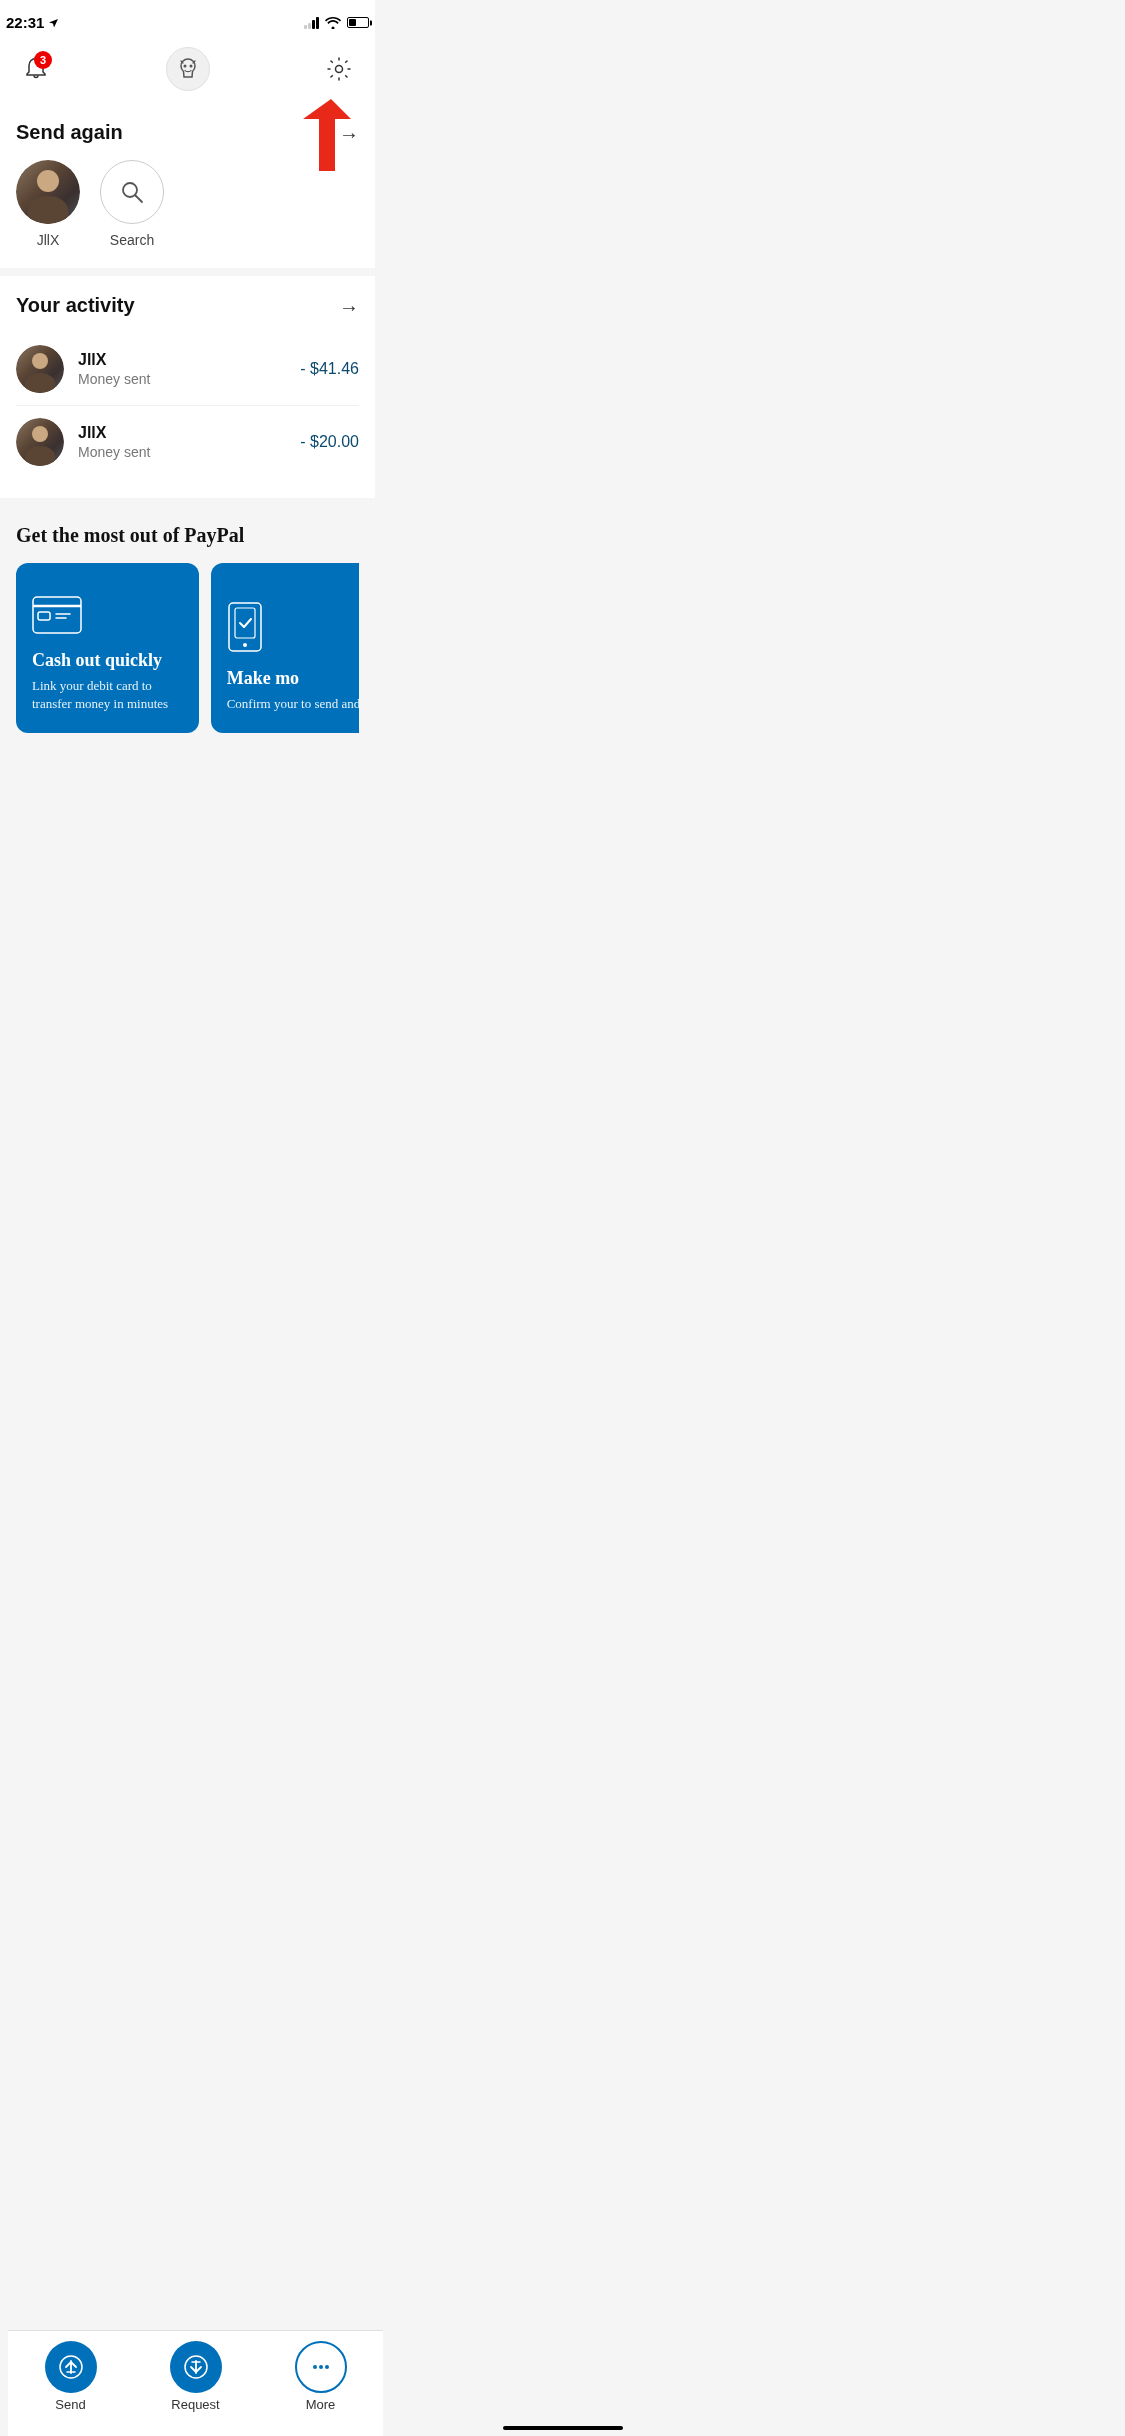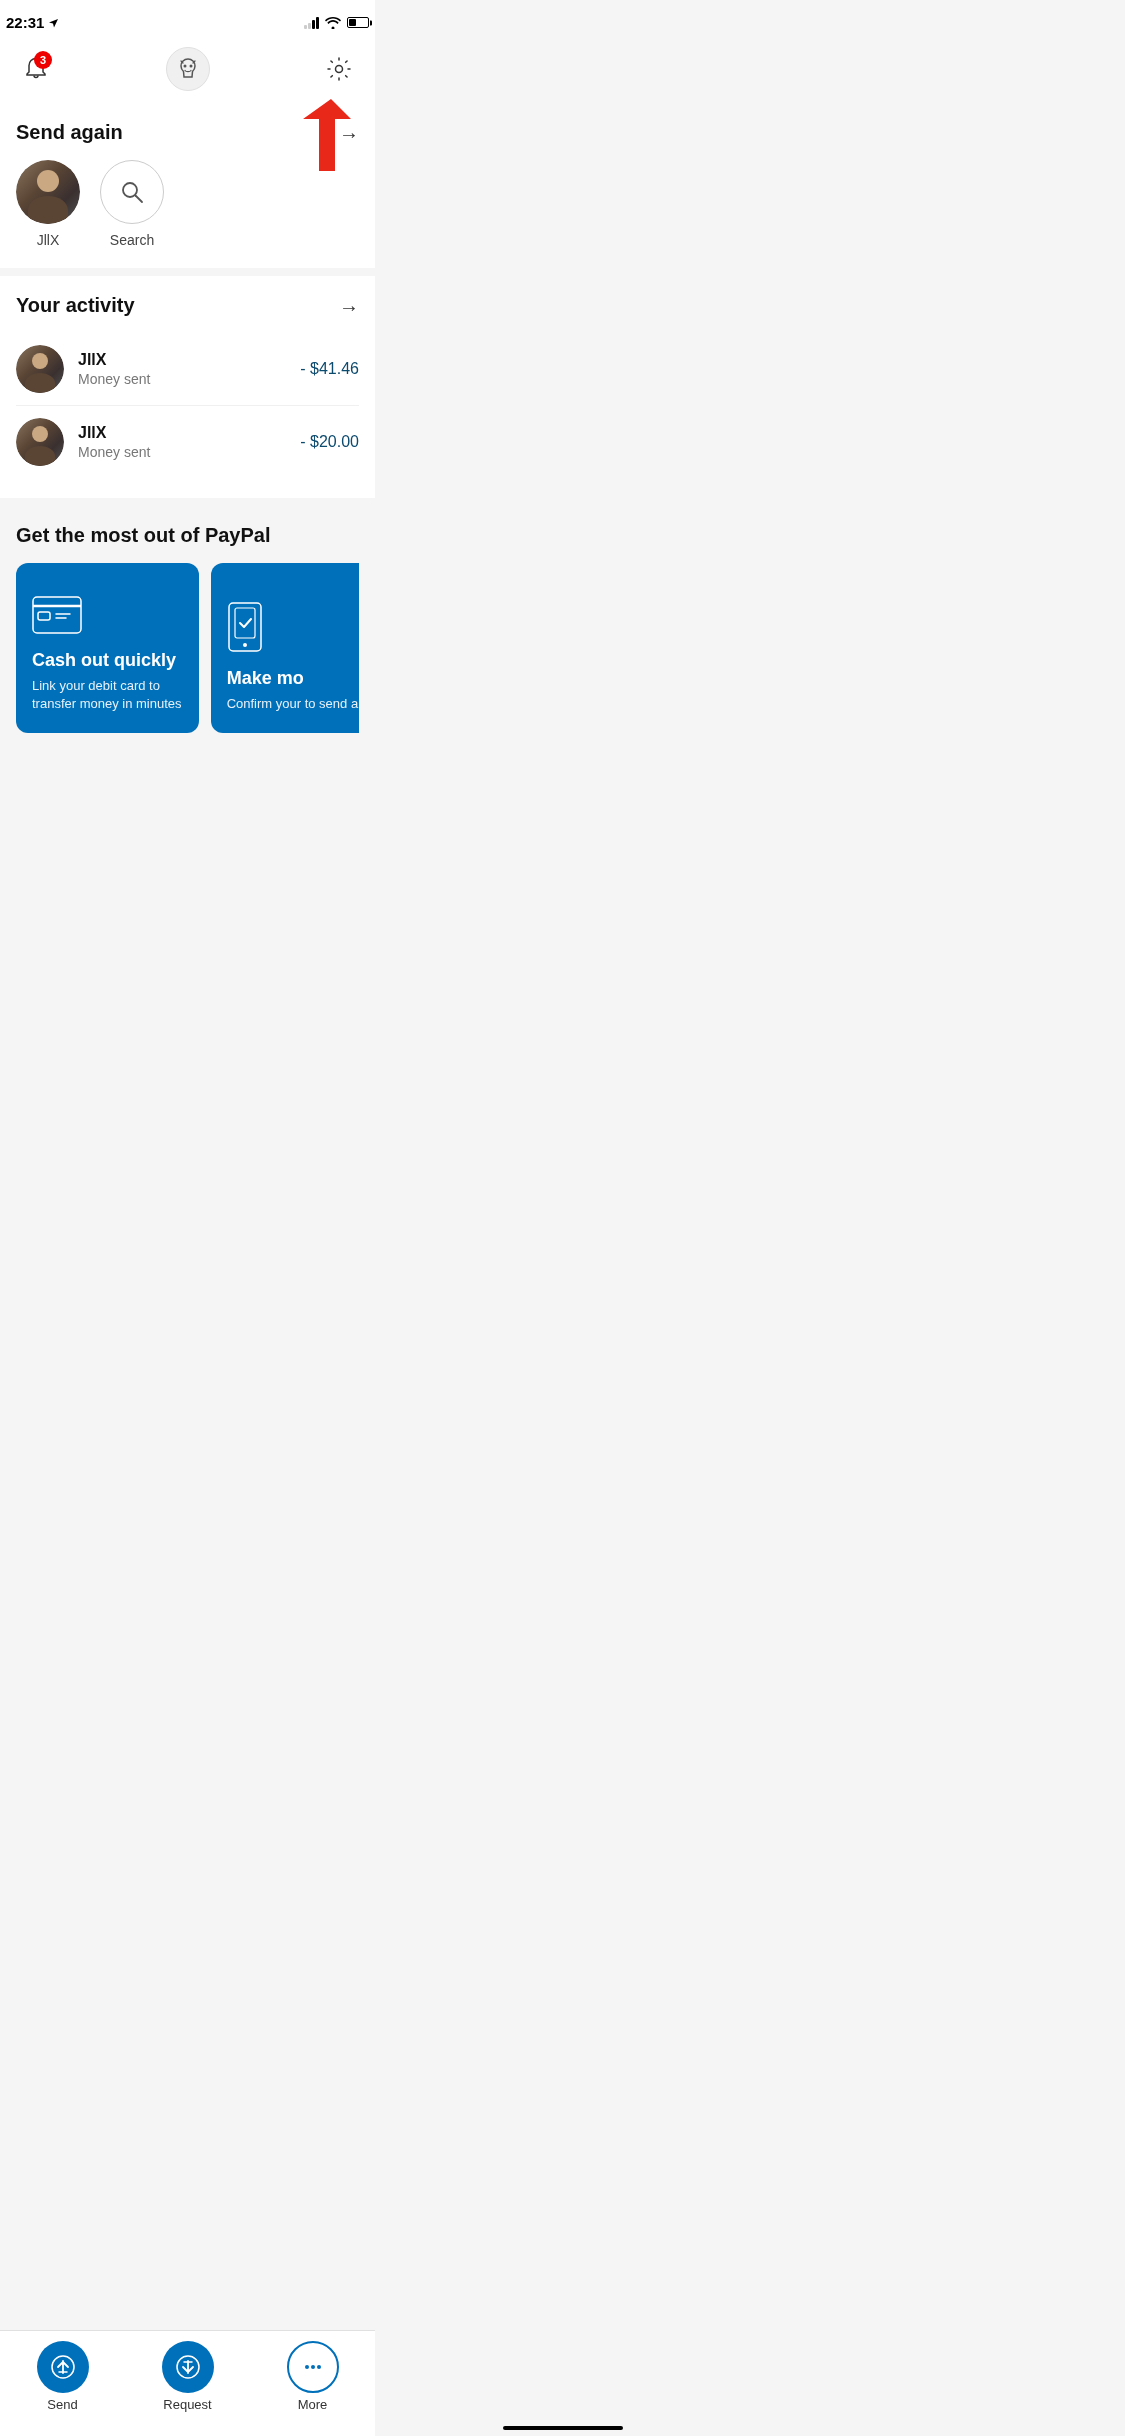--- a/index.html
+++ b/index.html
@@ -309,20 +309,21 @@
     .activity-amount {
       font-size: 16px;
       font-weight: 500;
       color: #0c4a6e;
     }
 
     
     .promo-section {
       background: #f5f5f5;
       padding: 18px 16px 12px;
+      font-family: Liberation Serif, serif;
     }
     .promo-title {
       font-size: 20px;
       font-weight: 700;
       color: #111;
       margin-bottom: 16px;
     }
     .promo-cards {
       display: flex;
       gap: 12px;
@@ -359,21 +360,21 @@
     .promo-card-desc {
       font-size: 13px;
       opacity: 0.9;
       line-height: 1.4;
     }
 
     
     .tab-bar {
       position: fixed;
       bottom: 0;
-      left: 0;
+      left: 8px;
       width: 375px;
       background: #fff;
       border-top: 1px solid #e0e0e0;
       display: flex;
       justify-content: space-around;
       align-items: center;
       padding: 10px 0 24px;
     }
     .tab-item {
       display: flex;

